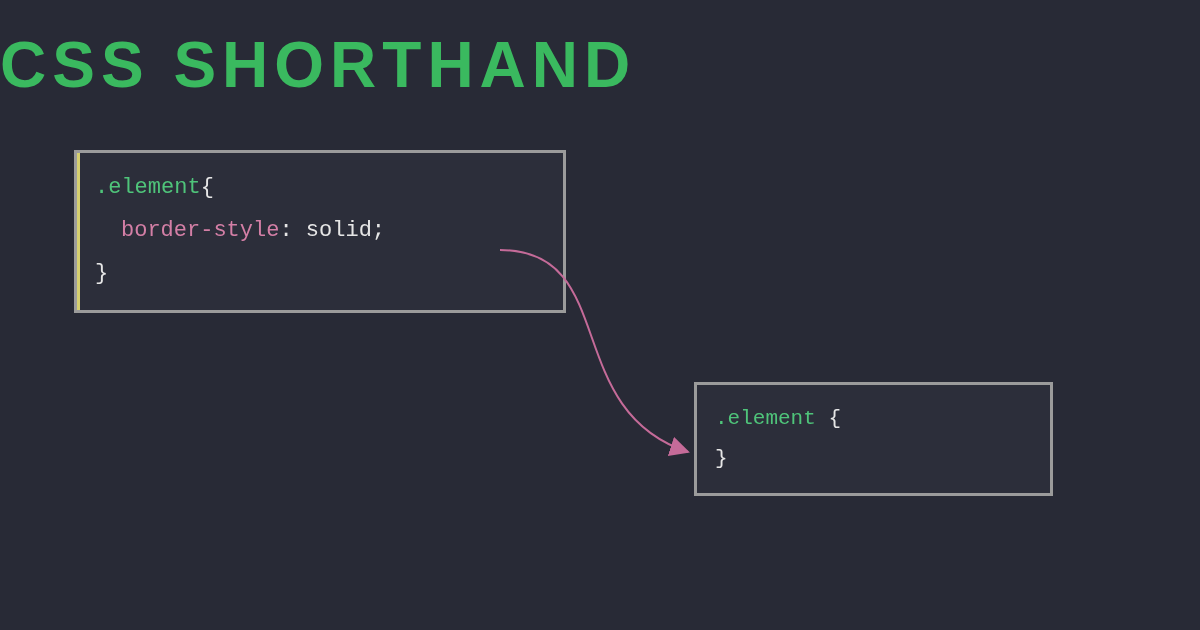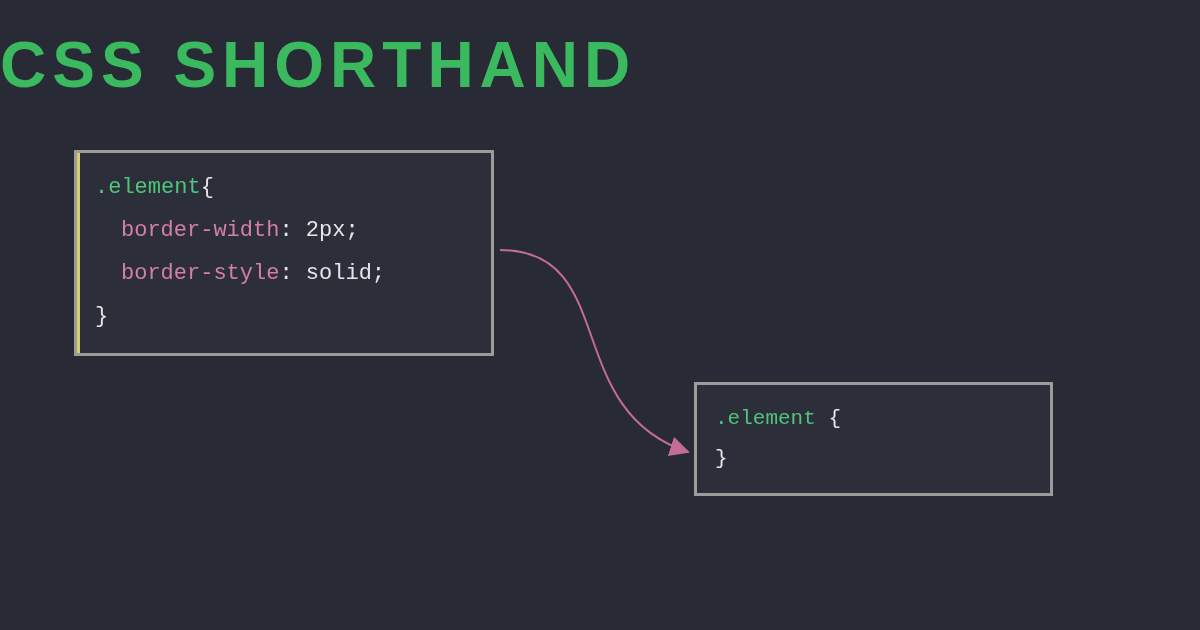--- a/index.html
+++ b/index.html
@@ -25,21 +25,21 @@
     background: #2c2e3a;
     border: 3px solid #9b9b9b;
     padding: 14px 18px 14px 18px;
     font-size: 22px;
     line-height: 1.95;
     color: #e6e6e6;
   }
   .code-box-1 {
     left: 74px;
     top: 150px;
-    width: 420px;
+    width: 492px;
     filter: blur(0.6px);
   }
   .code-box-1 .accent { background: #d6cf6f; position:absolute; left:0; top:0; bottom:0; width:3px; }
   .code-box-2 {
     left: 694px;
     top: 382px;
     width: 359px;
     font-size: 21px;
     line-height: 1.9;
   }
@@ -60,21 +60,20 @@
   }
 </style>
 </head>
 <body>
 
 <div class="title">CSS SHORTHAND</div>
 
 <div class="code-box code-box-1">
   <span class="accent"></span>
   <span class="line"><span class="tok-selector">.element</span><span class="tok-brace">{</span></span>
-  <span class="line indent"><span class="tok-prop">border-width</span><span class="tok-punct">: </span><span class="tok-value">2px</span><span class="tok-punct">;</span></span>
   <span class="line indent"><span class="tok-prop">border-style</span><span class="tok-punct">: </span><span class="tok-value">solid</span><span class="tok-punct">;</span></span>
   <span class="line"><span class="tok-brace">}</span></span>
 </div>
 
 <svg class="arrow" viewBox="0 0 320 280">
   <defs>
     <marker id="ah" markerWidth="12" markerHeight="12" refX="9" refY="5" orient="auto">
       <path d="M0,0 L10,5 L0,10 Z" fill="#c56b99"></path>
     </marker>
   </defs>

